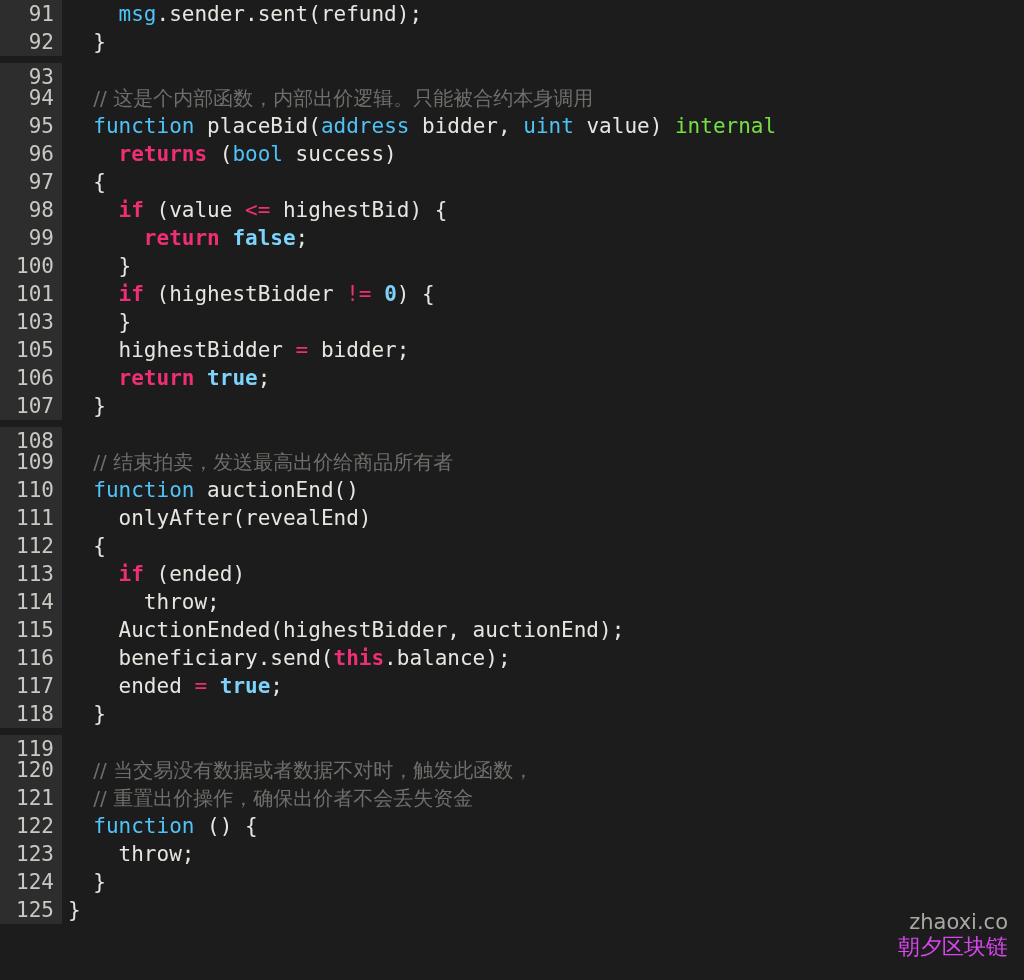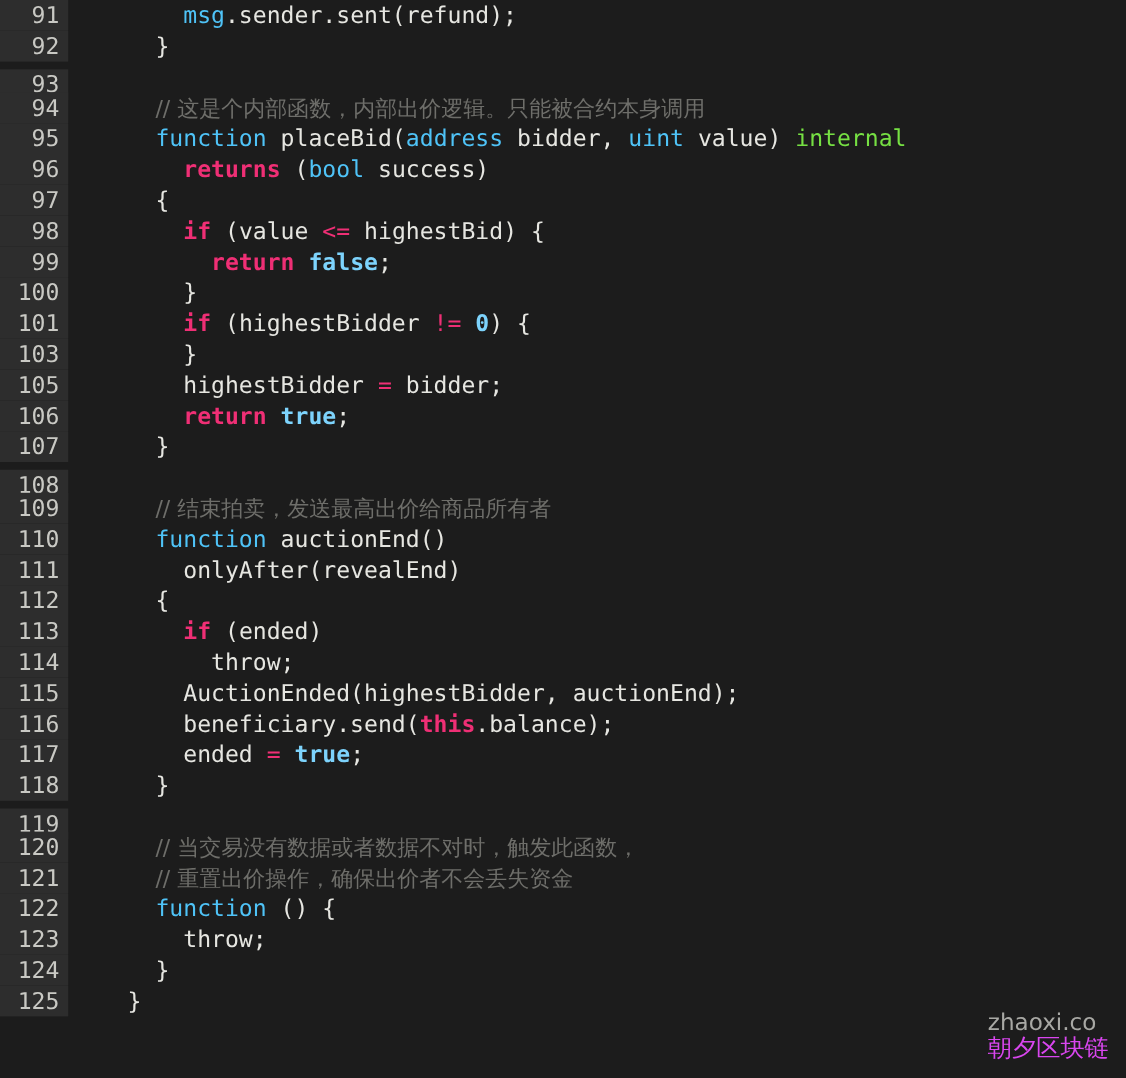--- a/index.html
+++ b/index.html
@@ -46,41 +46,41 @@
   .code-cell {
     flex: 1 1 auto;
     padding-left: 6px;
     font-family: "DejaVu Sans Mono", "Liberation Mono", monospace;
     font-size: 21px;
     line-height: 28px;
     color: #e6e6e1;
     height: 28px;
     white-space: pre;
     overflow: visible;
-    margin-left: 48px;
   }
   .tok-default  { color: #e6e6e1; }
   .tok-keyword  { color: #4fc3f7; }
   .tok-type     { color: #4fc3f7; }
   .tok-builtin  { color: #4fc3f7; }
   .tok-modifier { color: #76e043; }
   .tok-control  { color: #ef2f75; font-weight: bold; }
   .tok-operator { color: #ef2f75; }
   .tok-literal  { color: #7dd3fc; font-weight: bold; }
   .tok-comment  { color: #6e6e6a; }
 
   .cjk {
     font-family: "DejaVu Sans", "Liberation Sans", sans-serif;
     font-size: 20px;
   }
 
   #watermark {
     position: absolute;
     right: 16px;
-    bottom: 14px;
+    bottom: 21px;
+    text-align: right;
     user-select: none;
     pointer-events: none;
   }
   #watermark .wm-line1 {
     display: block;
     font-family: "DejaVu Sans", "Liberation Sans", sans-serif;
     font-size: 21px;
     line-height: 26px;
     color: #a8a8a4;
   }

